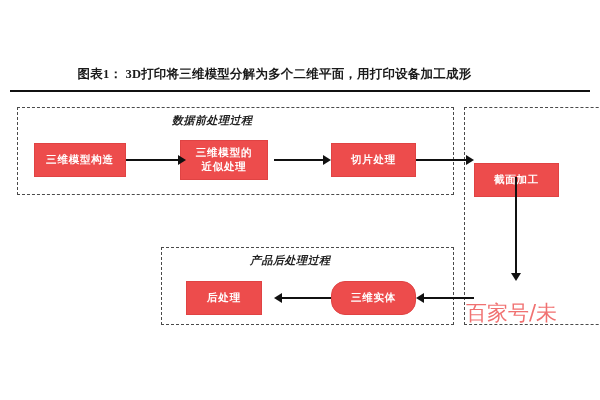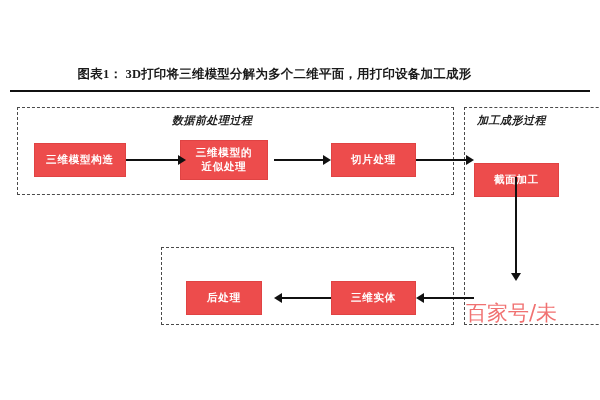--- a/index.html
+++ b/index.html
@@ -108,21 +108,21 @@
     letter-spacing: 0.8px;
     font-family: "Liberation Serif", "DejaVu Serif", serif;
     padding: 0 2px;
   }
 
   #node-model    { left: 34px;  top: 143px; width: 92px; height: 34px; }
   #node-approx   { left: 180px; top: 140px; width: 88px; height: 40px; }
   #node-slice    { left: 331px; top: 143px; width: 85px; height: 34px; }
   #node-section  { left: 474px; top: 143px; width: 85px; height: 34px; margin-top: 20px; }
   #node-stack    { left: 474px; top: 281px; width: 85px; height: 34px; }
-  #node-solid    { left: 331px; top: 281px; width: 85px; height: 34px; }
+  #node-solid    { left: 331px; top: 281px; width: 85px; height: 34px; border-radius: 14px; }
   #node-post     { left: 186px; top: 281px; width: 76px; height: 34px; }
 
   
   .conn {
     position: absolute;
     background: #111111;
   }
   .conn-h { height: 2px; }
   .conn-v { width: 2px; }
 
@@ -166,23 +166,23 @@
 
 <div id="canvas">
 
   <div class="chart-title">图表1：  3D打印将三维模型分解为多个二维平面，用打印设备加工成形</div>
   <div class="title-rule"></div>
 
   <div class="group-box" id="group-pre"></div>
   <div class="group-label" id="label-pre">数据前处理过程</div>
 
   <div class="group-box" id="group-form"></div>
-  <div class="group-label" id="label-form">加工成形过程</div>
 
   <div class="group-box" id="group-post"></div>
+  <div class="group-label" id="label-post">产品后处理过程</div>
 
   <div class="node" id="node-model">三维模型构造</div>
 
   <div class="node" id="node-approx">
     <div>
       <span>三维模型的</span><br>
       <span>近似处理</span>
     </div>
   </div>
 

